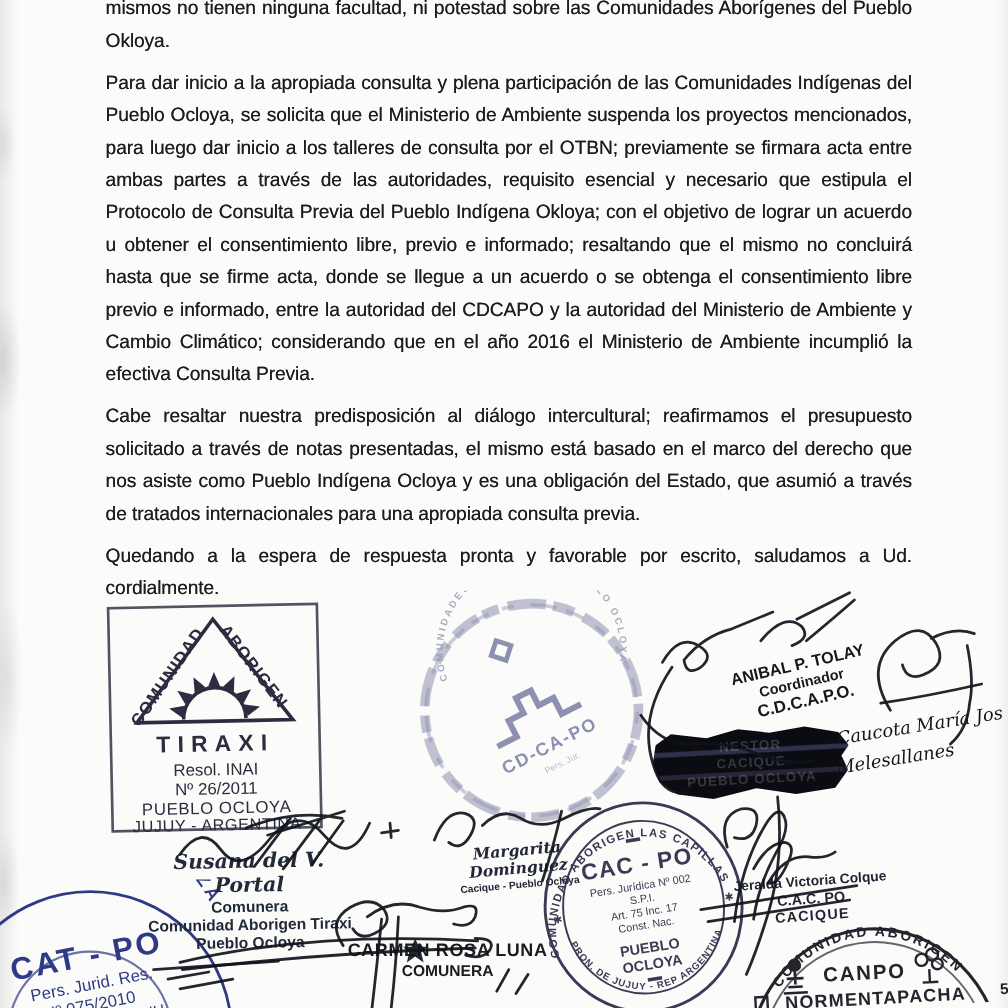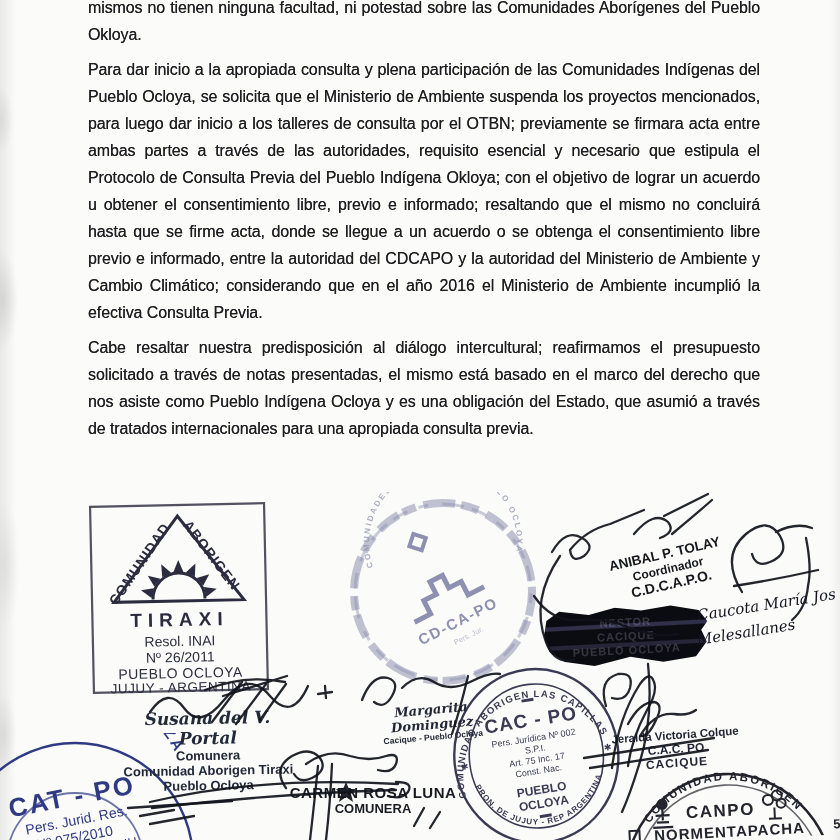--- a/index.html
+++ b/index.html
@@ -48,20 +48,21 @@
 </style>
 </head>
 <body>
 
 <div class="paper">
 
   <div class="body-text">
     <p>mismos no tienen ninguna facultad, ni potestad sobre las Comunidades Aborígenes del Pueblo Okloya.</p>
     <p>Para dar inicio a la apropiada consulta y plena participación de las Comunidades Indígenas del Pueblo Ocloya, se solicita que el Ministerio de Ambiente suspenda los proyectos mencionados, para luego dar inicio a los talleres de consulta por el OTBN; previamente se firmara acta entre ambas partes a través de las autoridades, requisito esencial y necesario que estipula el Protocolo de Consulta Previa del Pueblo Indígena Okloya; con el objetivo de lograr un acuerdo u obtener el consentimiento libre, previo e informado; resaltando que el mismo no concluirá hasta que se firme acta, donde se llegue a un acuerdo o se obtenga el consentimiento libre previo e informado, entre la autoridad del CDCAPO y la autoridad del Ministerio de Ambiente y Cambio Climático; considerando que en el año 2016 el Ministerio de Ambiente incumplió la efectiva Consulta Previa.</p>
     <p>Cabe resaltar nuestra predisposición al diálogo intercultural; reafirmamos el presupuesto solicitado a través de notas presentadas, el mismo está basado en el marco del derecho que nos asiste como Pueblo Indígena Ocloya y es una obligación del Estado, que asumió a través de tratados internacionales para una apropiada consulta previa.</p>
+    <p>Quedando a la espera de respuesta pronta y favorable por escrito, saludamos a Ud. cordialmente.</p>
   </div>
 
   <svg class="stamp" style="left:88px;top:502px;color:#2c2c40;transform:rotate(-1.2deg);" width="182" height="192" viewBox="0 0 182 192">
     <rect x="4" y="3" width="174" height="186" fill="none" stroke="currentColor" stroke-width="2.2" opacity=".82"></rect>
     <path d="M91 14 L26 99 L156 99 Z" fill="none" stroke="currentColor" stroke-width="3"></path>
     <g>
       <path d="M65 97 A26 26 0 0 1 117 97" fill="none" stroke="currentColor" stroke-width="3"></path>
       <path d="M91 58 l-5 12 h10 z" fill="currentColor"></path>
       <path d="M91 58 l-5 12 h10 z" fill="currentColor" transform="rotate(-26 91 97)"></path>
       <path d="M91 58 l-5 12 h10 z" fill="currentColor" transform="rotate(26 91 97)"></path>

